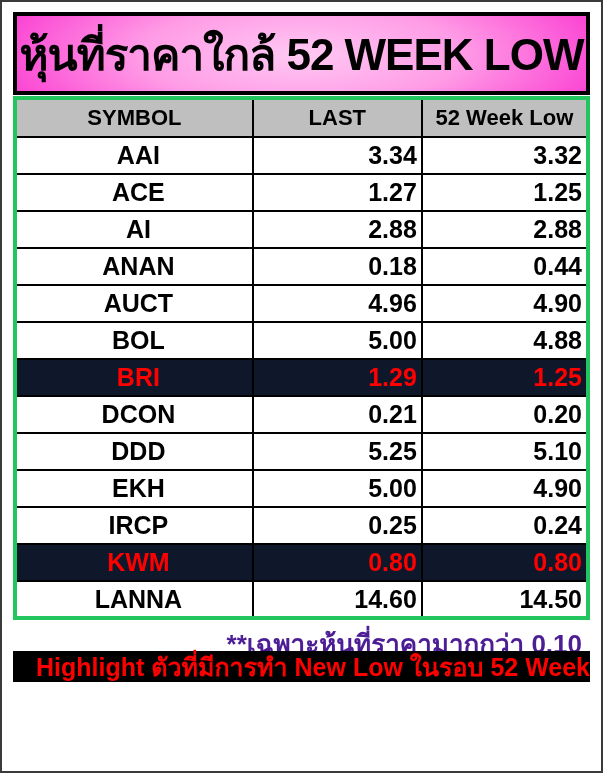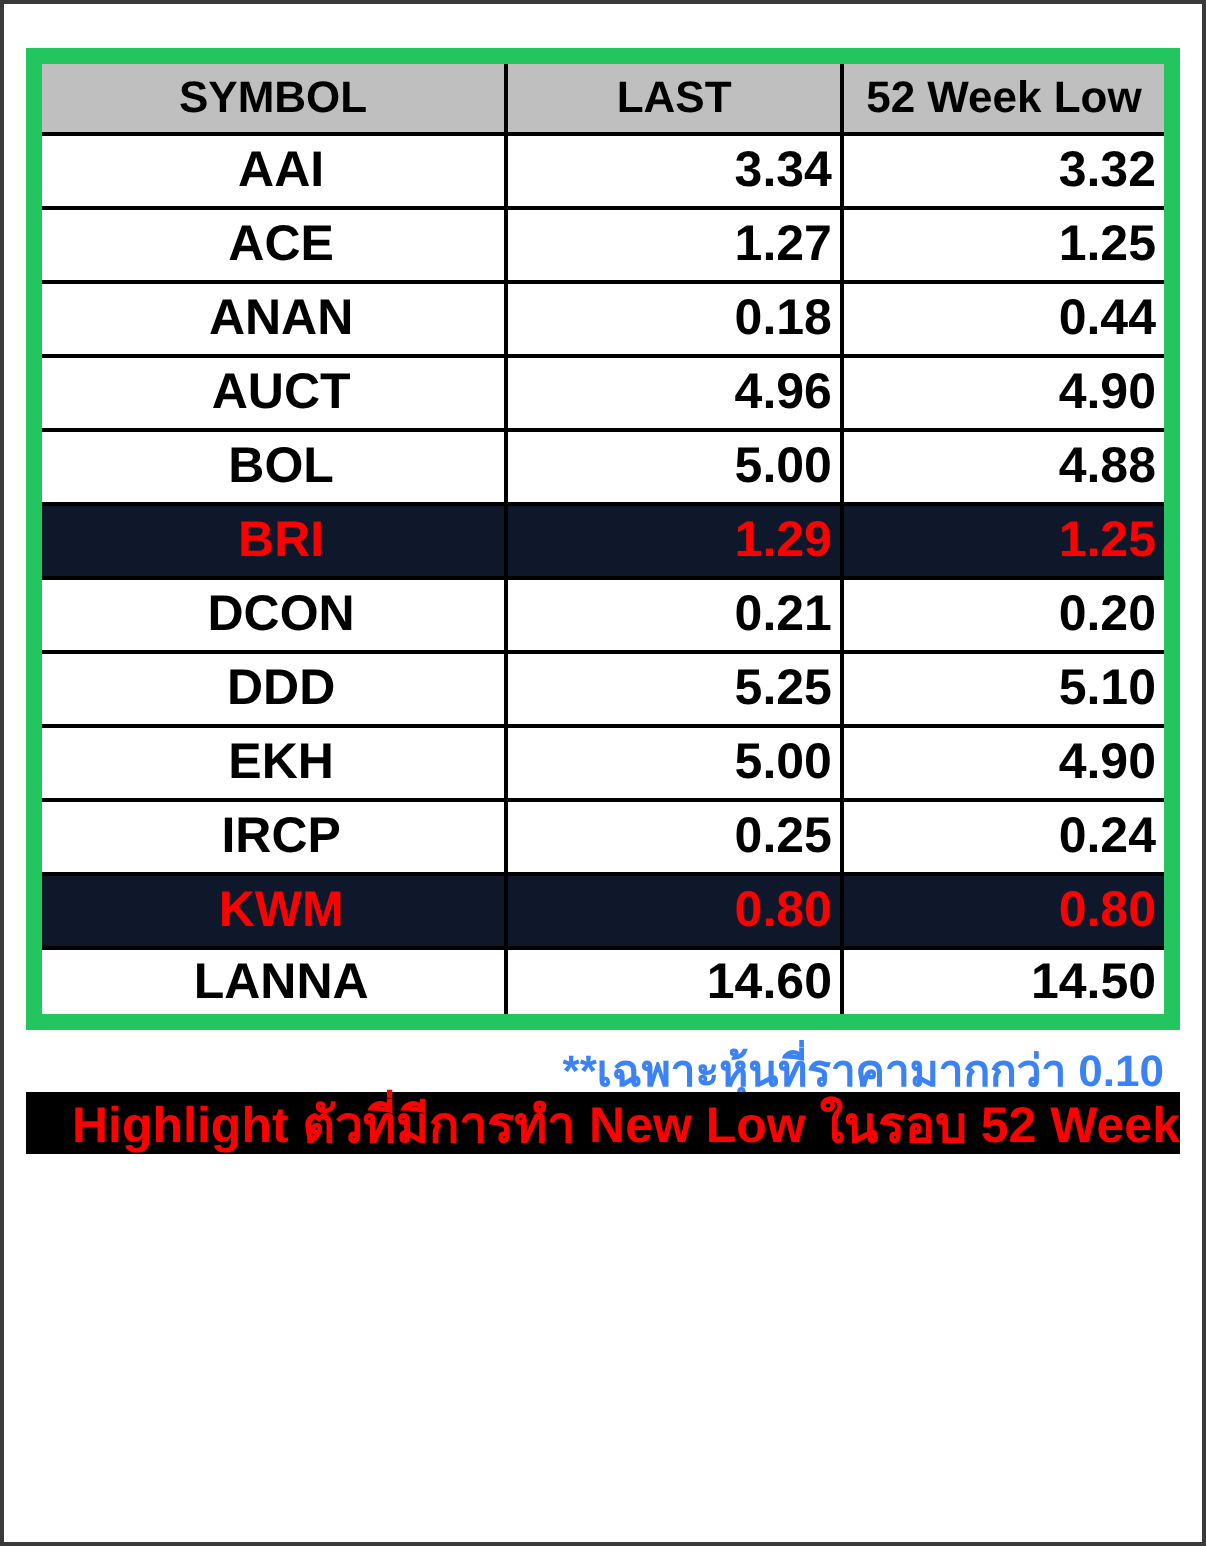--- a/index.html
+++ b/index.html
@@ -31,23 +31,23 @@
   .title-box .title-text {
     font-size: 44px;
     letter-spacing: -1px;
     line-height: 1;
     padding-top: 2px;
     white-space: nowrap;
   }
   .stock-table {
     width: 100%;
     border-collapse: collapse;
-    border: 8px solid #22c55e;
+    border: 4px solid #22c55e;
     table-layout: fixed;
-    margin-top: 12px;
+    margin-top: 1px;
     flex: 0 0 auto;
   }
   .stock-table th {
     background: #bfbfbf;
     border: 2px solid #000;
     height: 39px;
     font-size: 22px;
     text-align: center;
   }
   .stock-table td {
@@ -60,22 +60,22 @@
   }
   .stock-table td.sym { text-align: center;  padding-left: 8px; }
   .stock-table td.num { text-align: right; padding-right: 4px; }
   .stock-table tr.highlight td {
     background: #0f172a;
     color: #ff0000;
     border-color: #000000;
   }
   .footnote {
     height: 29px;
-    color: #3b82f6;
-    font-size: 22px;
+    color: #4c1d95;
+    font-size: 26px;
     text-align: right;
     padding: 3px 8px 0 0;
     flex: 0 0 auto;
     white-space: nowrap;
   }
   .banner {
     height: 31px;
     background: #000000;
     color: #ff0000;
     font-size: 25px;
@@ -85,20 +85,23 @@
     margin-top: 2px;
     flex: 0 0 auto;
     white-space: nowrap;
   }
 </style>
 </head>
 <body>
 
 <div class="page">
 
+  <div class="title-box">
+    <span class="title-text">หุ้นที่ราคาใกล้ 52 WEEK LOW</span>
+  </div>
 
   <table class="stock-table">
     <colgroup>
       <col style="width:41.5%">
       <col style="width:29.5%">
       <col style="width:29%">
     </colgroup>
     <thead>
       <tr>
         <th>SYMBOL</th>
@@ -109,20 +112,25 @@
     <tbody>
         <tr>
       <td class="sym">AAI</td>
       <td class="num">3.34</td>
       <td class="num">3.32</td>
     </tr>
         <tr>
       <td class="sym">ACE</td>
       <td class="num">1.27</td>
       <td class="num">1.25</td>
+    </tr>
+        <tr>
+      <td class="sym">AI</td>
+      <td class="num">2.88</td>
+      <td class="num">2.88</td>
     </tr>
         <tr>
       <td class="sym">ANAN</td>
       <td class="num">0.18</td>
       <td class="num">0.44</td>
     </tr>
         <tr>
       <td class="sym">AUCT</td>
       <td class="num">4.96</td>
       <td class="num">4.90</td>

